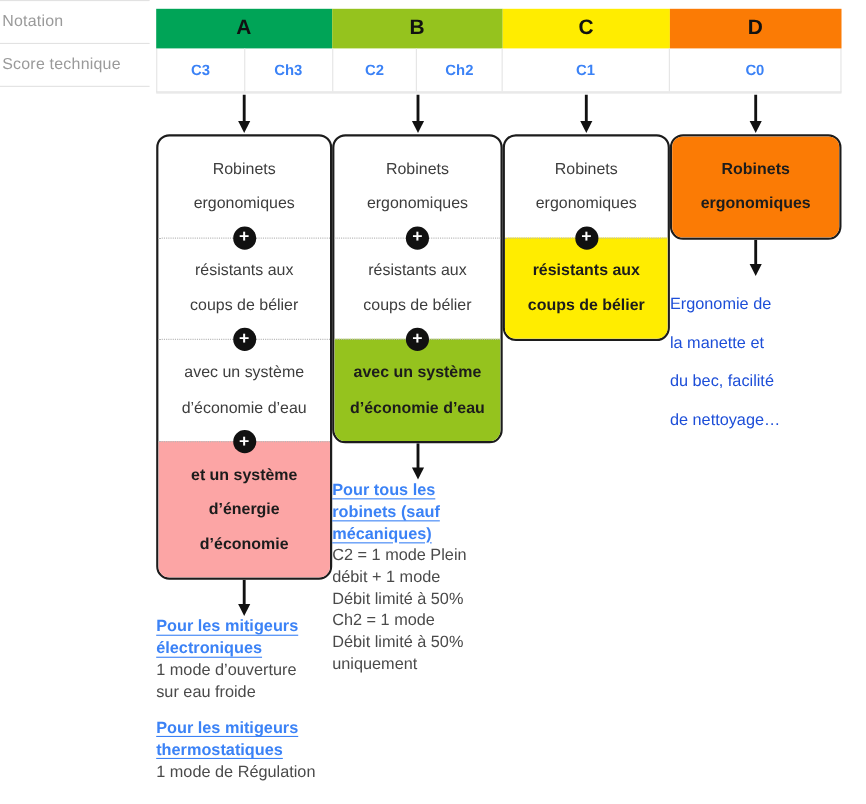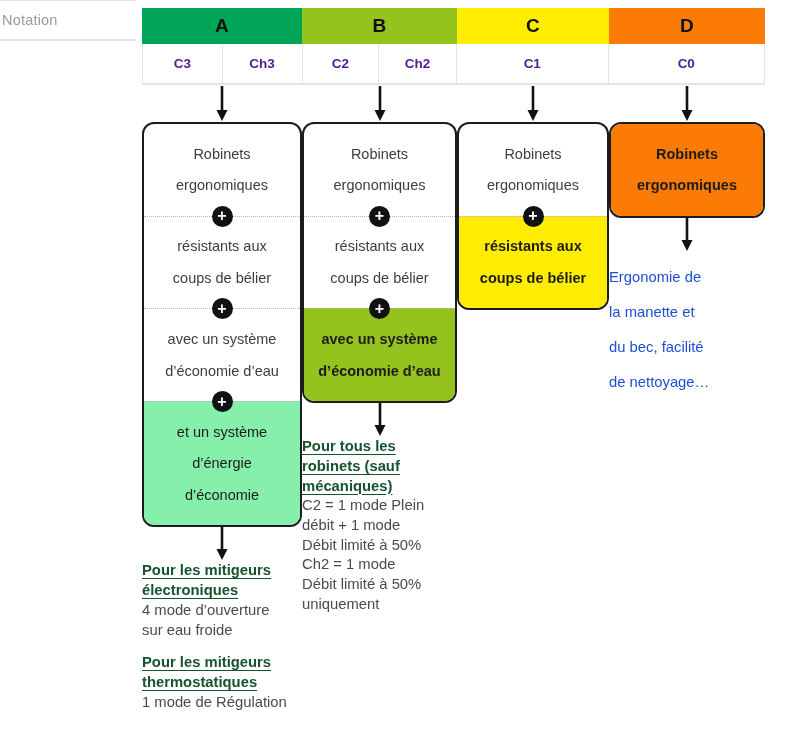--- a/index.html
+++ b/index.html
@@ -26,21 +26,21 @@
   .table { position: absolute; left: 142px; top: 8px; width: 623px; }
   .grade-row { display: flex; height: 36px; }
   .grade-cell {
     display: flex; align-items: center; justify-content: center;
     font-size: 19px; font-weight: bold; color: #111;
     letter-spacing: .5px;
   }
   .score-row { display: flex; height: 40px; border: 1px solid #e4e4e4; border-top: none; background: #fff; }
   .score-cell {
     display: flex; align-items: center; justify-content: center;
-    font-size: 13.5px; font-weight: bold; color: #4c1d95;
+    font-size: 13.5px; font-weight: bold; color: #3b82f6;
     border-right: 1px solid #e4e4e4;
   }
   .score-cell:last-child { border-right: none; }
   .table-underline { height: 1px; background: #e2e2e2; width: 623px; }
 
   
   .col { position: absolute; top: 86px; }
   .col-a { left: 142px; width: 160px; }
   .col-b { left: 302px; width: 155px; }
   .col-c { left: 457px; width: 152px; }
@@ -59,59 +59,62 @@
   }
   .seg {
     padding: 7px 6px 7px;
     text-align: center;
     font-size: 14.5px;
     line-height: 1.18;
     color: #3d3d3d;
     position: relative;
   }
   .seg.dashed-top { border-top: 1.5px dotted #b9b9b9; }
-  .seg.green  { background: #86efac; color: #1c1c1c; font-weight: normal; }
+  .seg.green  { background: #fca5a5; color: #1c1c1c; font-weight: bold; }
   .seg.lgreen { background: #95c31e; color: #1c1c1c; font-weight: bold; }
   .seg.yellow { background: #ffed00; color: #1c1c1c; font-weight: bold; }
   .seg.orange { background: #fb7b05; color: #1c1c1c; font-weight: bold; }
 
   .plus-wrap {
     position: relative; height: 0;
     display: flex; justify-content: center;
   }
   .plus {
     position: relative; top: -10px;
     width: 21px; height: 21px; border-radius: 50%;
     background: #111; color: #fff;
     display: flex; align-items: center; justify-content: center;
     font-size: 16px; font-weight: bold; line-height: 1;
     z-index: 3;
   }
 
   
   .tblock { font-size: 14.8px; line-height: 1.33; color: #4a4a4a; }
   .tblock .hd {
-    font-weight: bold; color: #14532d;
+    font-weight: bold; color: #3b82f6;
     text-decoration: underline; text-underline-offset: 3px;
   }
   .tblock p { margin: 0; }
   .tblock .gap { height: 13px; }
   .plain-note { font-size: 14.8px; line-height: 1.38; color: #1d4ed8; text-align: left; }
 </style>
 </head>
 <body>
 
 <div id="root">
 
   <div class="sidebar">
     <div class="side-rule"></div>
     <div class="side-row">
       <span>Notation</span>
     </div>
     <div class="side-rule"></div>
+    <div class="side-row">
+      <span>Score technique</span>
+    </div>
     <div class="side-rule"></div>
   </div>
 
   <div class="table">
     <div class="grade-row" id="grade-row">
         <div class="grade-cell" style="width: 160px; background: rgb(0, 164, 87);">A</div>
         <div class="grade-cell" style="width: 155px; background: rgb(149, 195, 30);">B</div>
         <div class="grade-cell" style="width: 152px; background: rgb(255, 237, 0);">C</div>
         <div class="grade-cell" style="width: 156px; background: rgb(251, 123, 5);">D</div>
       </div>
@@ -163,21 +166,21 @@
       </div>
     <div class="arrow">
       <svg width="16" height="34" viewBox="0 0 16 34">
           <line x1="8" y1="0" x2="8" y2="24" stroke="#111" stroke-width="2.6"></line>
           <polygon points="8,33 2.5,22 13.5,22" fill="#111"></polygon>
         </svg>
     </div>
     <div class="tblock" id="notes-a">
         <p class="hd">Pour les mitigeurs</p>
         <p class="hd">électroniques</p>
-        <p>4 mode d’ouverture</p>
+        <p>1 mode d’ouverture</p>
         <p>sur eau froide</p>
         <div class="gap"></div>
         <p class="hd">Pour les mitigeurs</p>
         <p class="hd">thermostatiques</p>
         <p>1 mode de Régulation</p>
       </div>
   </div>
 
   <div class="col col-b">
     <div class="arrow">

